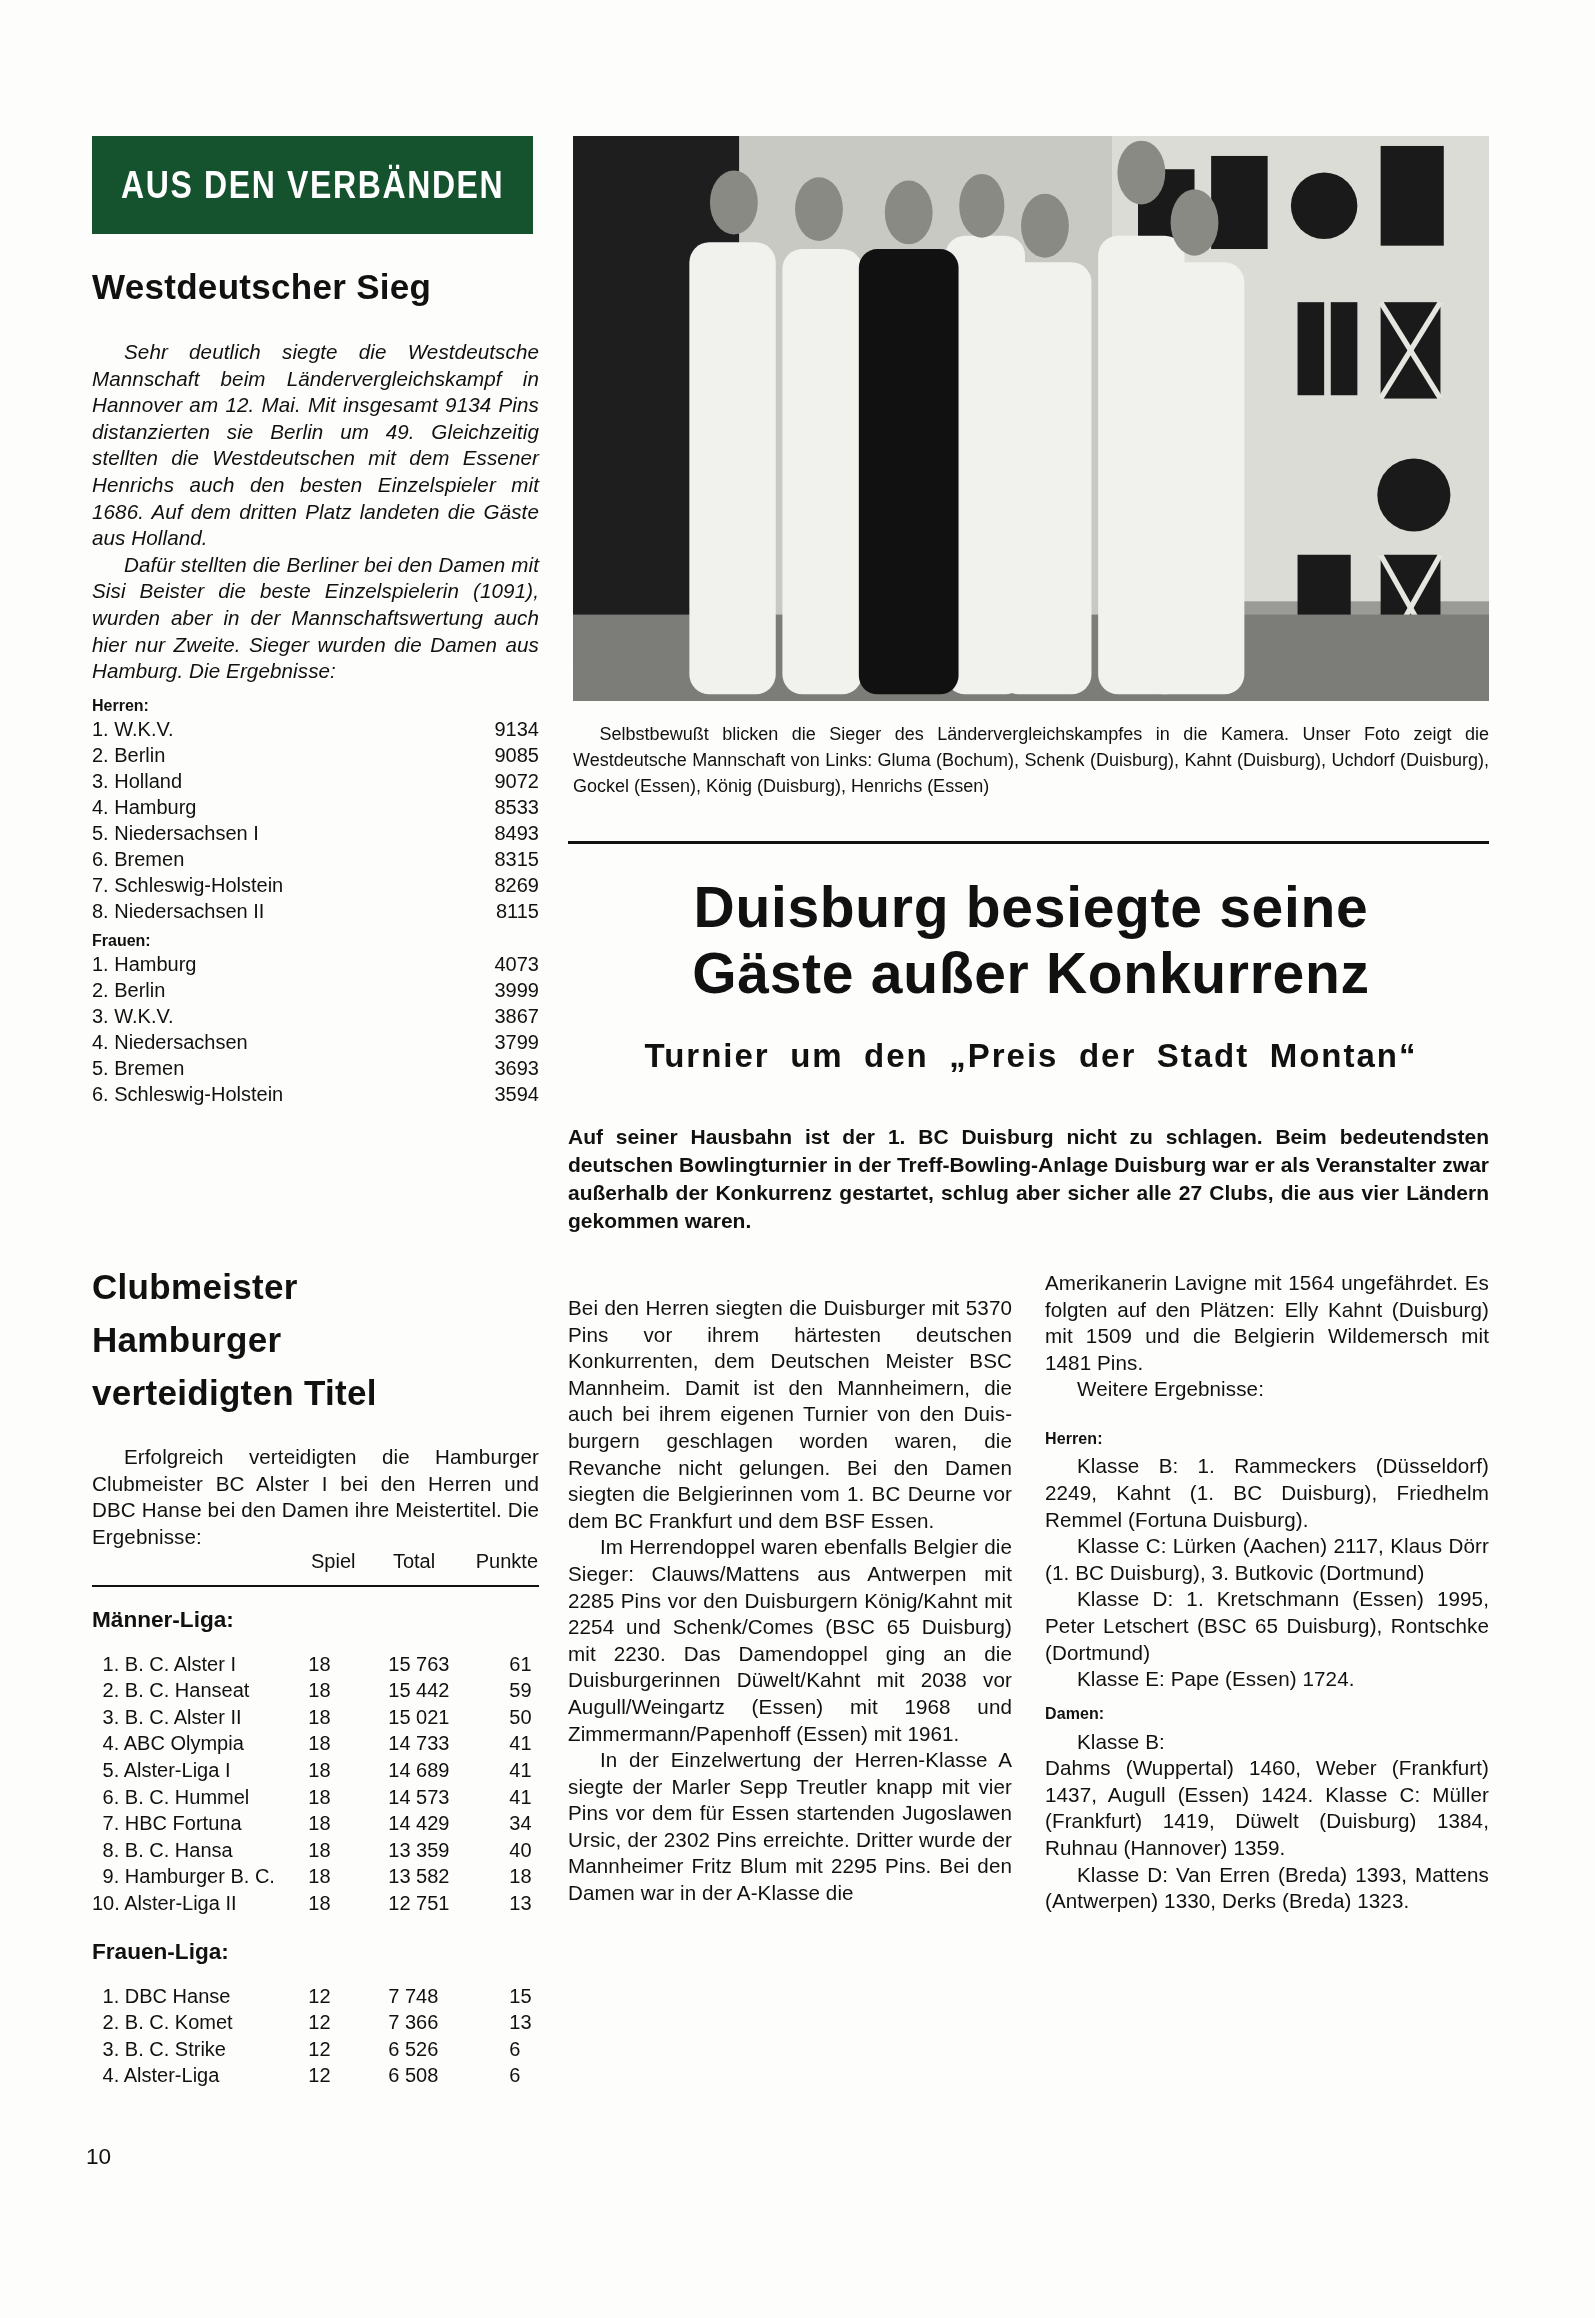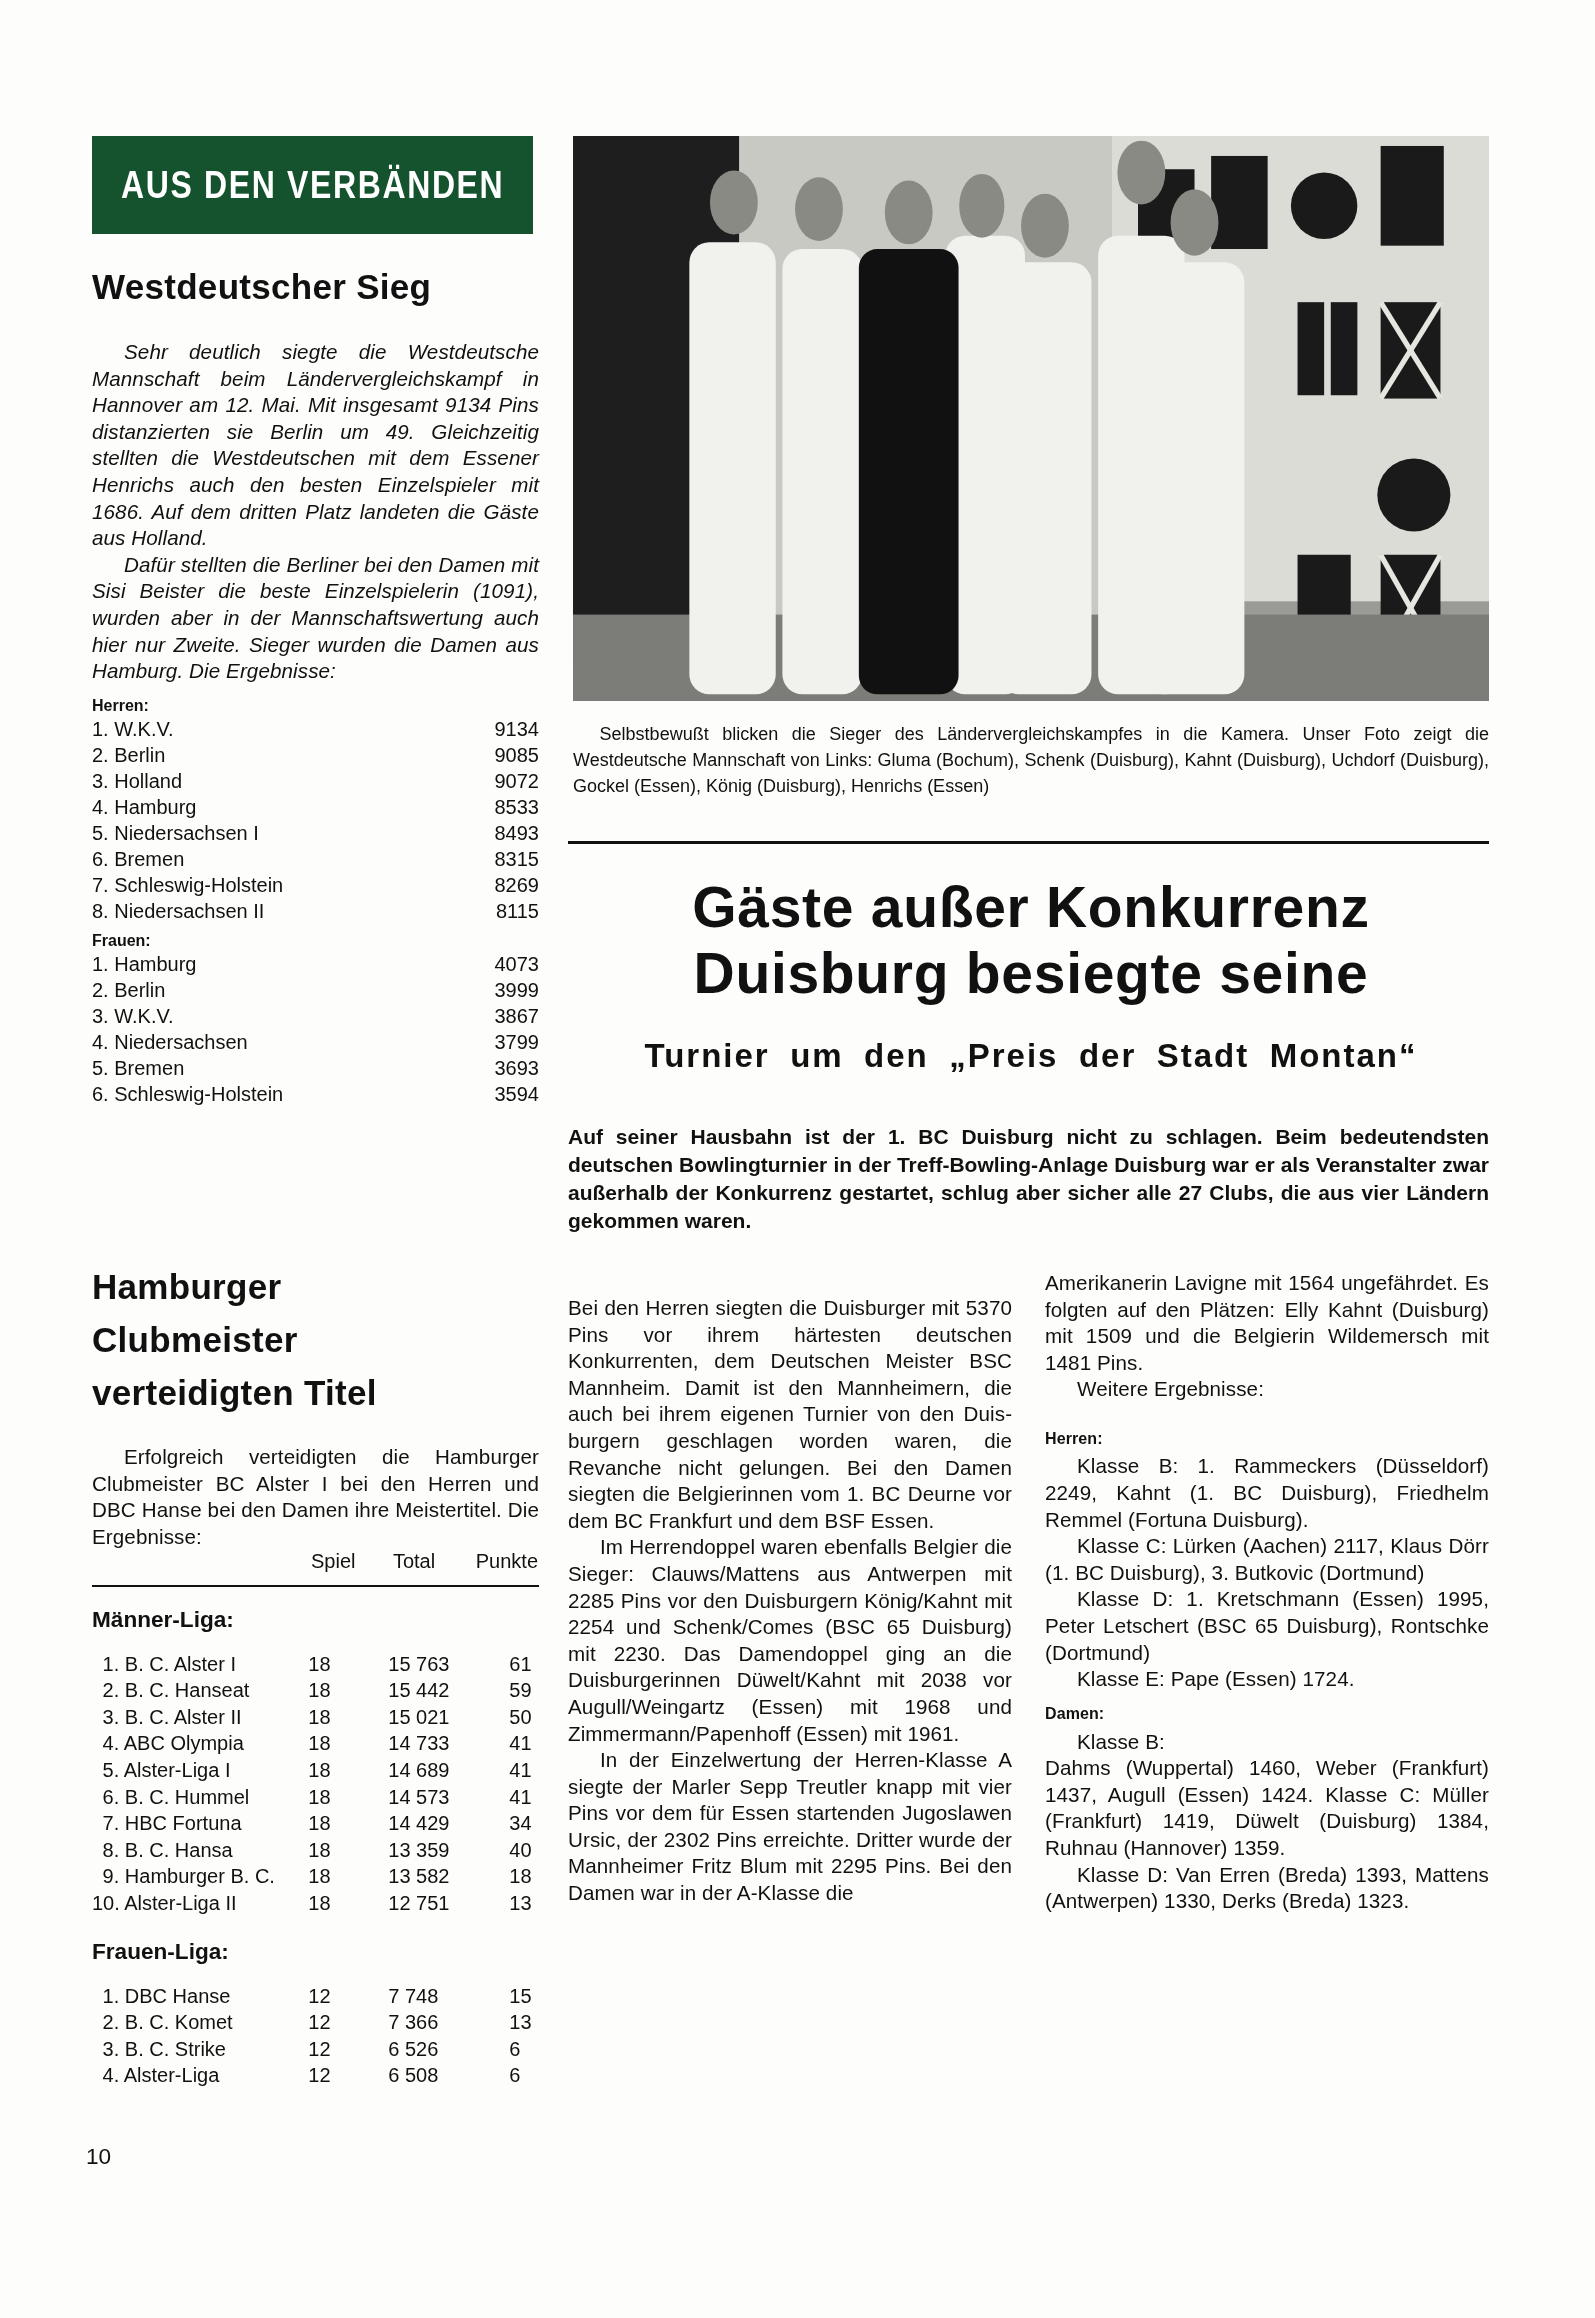--- a/index.html
+++ b/index.html
@@ -136,22 +136,22 @@
         <div class="rank-row">
           <span>6. Schleswig-Holstein</span>
           <span>3594</span>
         </div>
       </div>
     </div>
 </div>
 
 <div class="abs" style="left:92px; top:1260px; width:447px;">
   <div class="h-bold" style="font-size:35px; line-height:53px;">
+    <div>Clubmeister</div>
     <div>Hamburger</div>
-    <div>Clubmeister</div>
     <div>verteidigten Titel</div>
   </div>
   <div class="body-text" style="margin-top:25px;">
     <p class="ind">Erfolgreich verteidigten die Hambur­ger Clubmeister BC Alster I bei den Herren und DBC Hanse bei den Damen ihre Meistertitel. Die Ergebnisse:</p>
   </div>
   <div class="league-table" style="">
     <div class="league-head">
       <span class="col-name"></span>
       <span class="col-spiel" style="padding-left:20px; width:53px;">Spiel</span>
       <span class="col-total">Total</span>
@@ -297,22 +297,22 @@
   </svg>
 </div>
 
 <div class="abs caption">
   <p>Selbstbewußt blicken die Sieger des Ländervergleichskampfes in die Kamera. Unser Foto zeigt die Westdeutsche Mannschaft von Links: Gluma (Bochum), Schenk (Duisburg), Kahnt (Duisburg), Uchdorf (Duisburg), Gockel (Essen), König (Duisburg), Henrichs (Essen)</p>
 </div>
 
 <div class="abs rule"></div>
 
 <div class="abs headline">
+  <div>Duisburg besiegte seine</div>
   <div>Gäste außer Konkurrenz</div>
-  <div>Duisburg besiegte seine</div>
 </div>
 <div class="abs subheadline">Turnier um den „Preis der Stadt Montan“</div>
 <div class="abs lead">Auf seiner Hausbahn ist der 1. BC Duisburg nicht zu schlagen. Beim bedeutendsten deutschen Bowlingturnier in der Treff-Bowling-Anlage Duisburg war er als Veranstalter zwar außerhalb der Konkurrenz gestartet, schlug aber sicher alle 27 Clubs, die aus vier Ländern gekom­men waren.</div>
 
 <div class="abs body-text col2" id="col2">
     <p>Bei den Herren siegten die Duisburger mit 5370 Pins vor ihrem härtesten deutschen Konkurrenten, dem Deut­schen Meister BSC Mannheim. Damit ist den Mannheimern, die auch bei ihrem eigenen Turnier von den Duis­burgern geschlagen worden waren, die Revanche nicht gelungen. Bei den Damen siegten die Belgierinnen vom 1. BC Deurne vor dem BC Frankfurt und dem BSF Essen.</p>
     <p class="ind">Im Herrendoppel waren ebenfalls Belgier die Sieger: Clauws/Mattens aus Antwerpen mit 2285 Pins vor den Duisburgern König/Kahnt mit 2254 und Schenk/Comes (BSC 65 Duisburg) mit 2230. Das Damendoppel ging an die Duisburgerinnen Düwelt/Kahnt mit 2038 vor Augull/Weingartz (Essen) mit 1968 und Zimmermann/Papenhoff (Essen) mit 1961.</p>
     <p class="ind">In der Einzelwertung der Herren-Klasse A siegte der Marler Sepp Treutler knapp mit vier Pins vor dem für Essen startenden Jugoslawen Ursic, der 2302 Pins erreichte. Dritter wurde der Mann­heimer Fritz Blum mit 2295 Pins. Bei den Damen war in der A-Klasse die</p>
   </div>
 <div class="abs body-text col3" id="col3">

